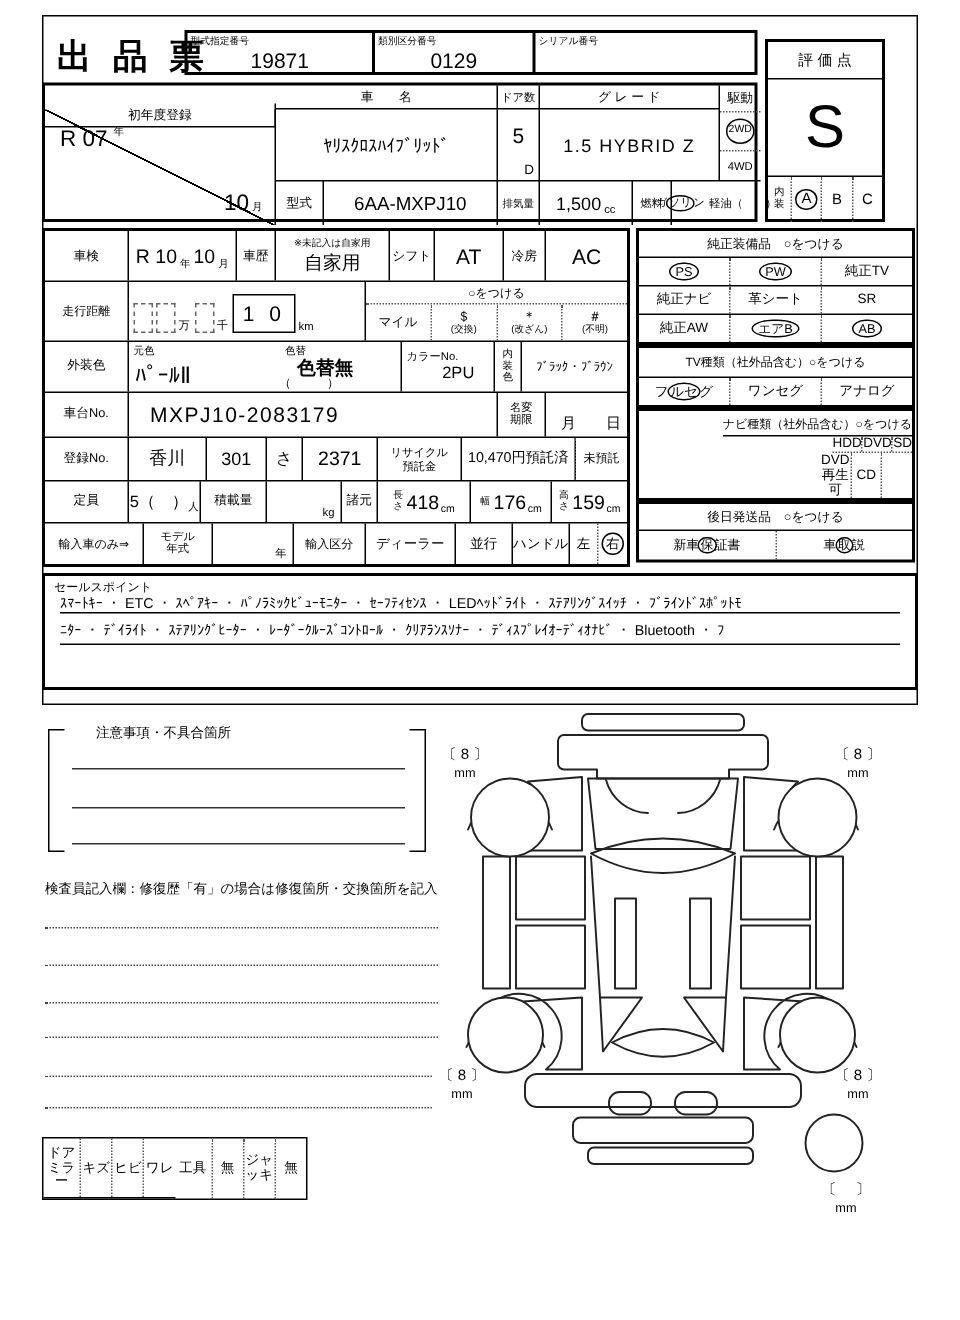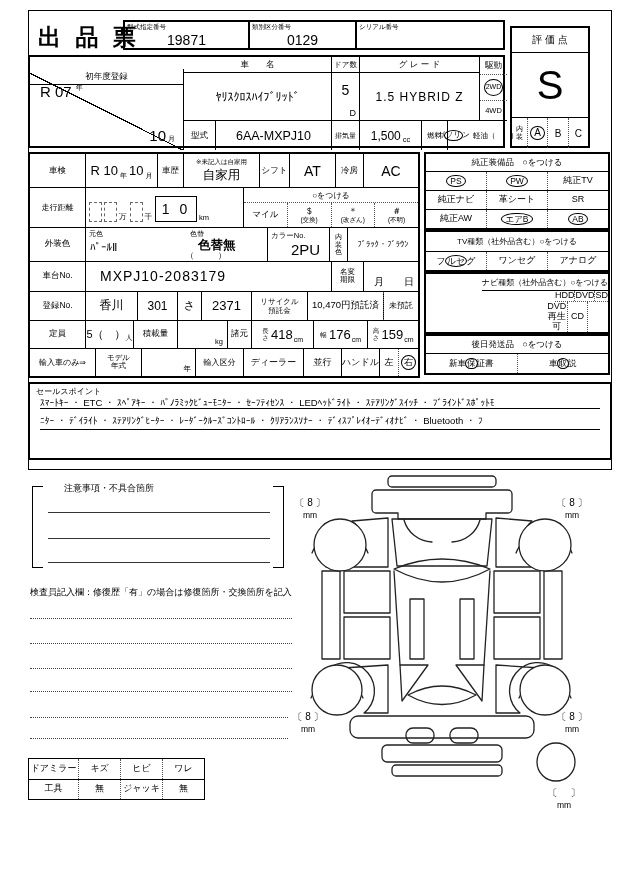--- a/index.html
+++ b/index.html
@@ -155,28 +155,28 @@
               <span style="font-size:6.5px;">(不明)</span>
           </div>
         </div>
       </div>
     </div>
 
     <div class="row" style="height:35px;">
       <div class="cell c lbl8" style="width:56px;">外装色</div>
       <div class="cell" style="width:182px;">
         <span class="a" style="left:3px;top:1px;font-size:7px;">元色</span>
-        <span class="a" style="left:4px;top:13px;font-size:11px;">ﾊﾟｰﾙⅡ</span>
+        <span class="a" style="left:4px;top:13px;font-size:15px;">ﾊﾟｰﾙⅡ</span>
         <span class="a" style="left:104px;top:1px;font-size:7px;">色替</span>
         <span class="a" style="left:112px;top:9px;font-size:12.5px;font-weight:bold;">色替無</span>
         <span class="a" style="left:100px;bottom:0px;font-size:8px;">（　　　）</span>
       </div>
       <div class="cell col" style="width:62px;">
         <span style="font-size:7.5px;align-self:flex-start;padding-left:3px;">カラーNo.</span>
-        <span style="font-size:15px;margin-left:14px;">2PU</span>
+        <span style="font-size:11px;margin-left:14px;">2PU</span>
       </div>
       <div class="cell c" style="width:18px;">
         <span class="stack1" style="font-size:7px;">内装色</span>
       </div>
       <div class="cell c" style="flex:1;font-size:8.5px;padding:0 2px;">ﾌﾞﾗｯｸ・ﾌﾞﾗｳﾝ</div>
     </div>
 
     <div class="row" style="height:30px;">
       <div class="cell c lbl8" style="width:56px;">車台No.</div>
       <div class="cell" style="width:246px;display:flex;align-items:center;padding-left:14px;font-size:14px;letter-spacing:1px;">MXPJ10-2083179</div>
@@ -329,21 +329,21 @@
     <div class="a" style="left:16px;top:76px;width:222px;border-top:1px solid #333;"></div>
   </div>
 
   <div class="a dotline" style="left:30px;top:618px;width:262px;"></div>
   <div class="a dotline" style="left:30px;top:643px;width:262px;"></div>
   <div class="a dotline" style="left:30px;top:668px;width:262px;"></div>
   <div class="a dotline" style="left:30px;top:691px;width:262px;"></div>
   <div class="a dotline" style="left:30px;top:717px;width:258px;"></div>
   <div class="a dotline" style="left:30px;top:738px;width:258px;"></div>
 
-  <div class="a bd15" style="left:28px;top:758px;width:177px;height:42px;display:flex;flex-direction:column;">
+  <div class="a bd15" style="left:28px;top:758px;width:177px;height:42px;display:flex;">
     <div style="display:flex;flex:1;border-bottom:1px solid #000;">
       <div class="subcol" style="flex:1.2;">ドアミラー</div>
       <div class="subcol dl">キズ</div>
       <div class="subcol dl">ヒビ</div>
       <div class="subcol dl">ワレ</div>
     </div>
     <div style="display:flex;flex:1;">
       <div class="subcol" style="flex:1.2;">工具</div>
       <div class="subcol dl">無</div>
       <div class="subcol dl">ジャッキ</div>

